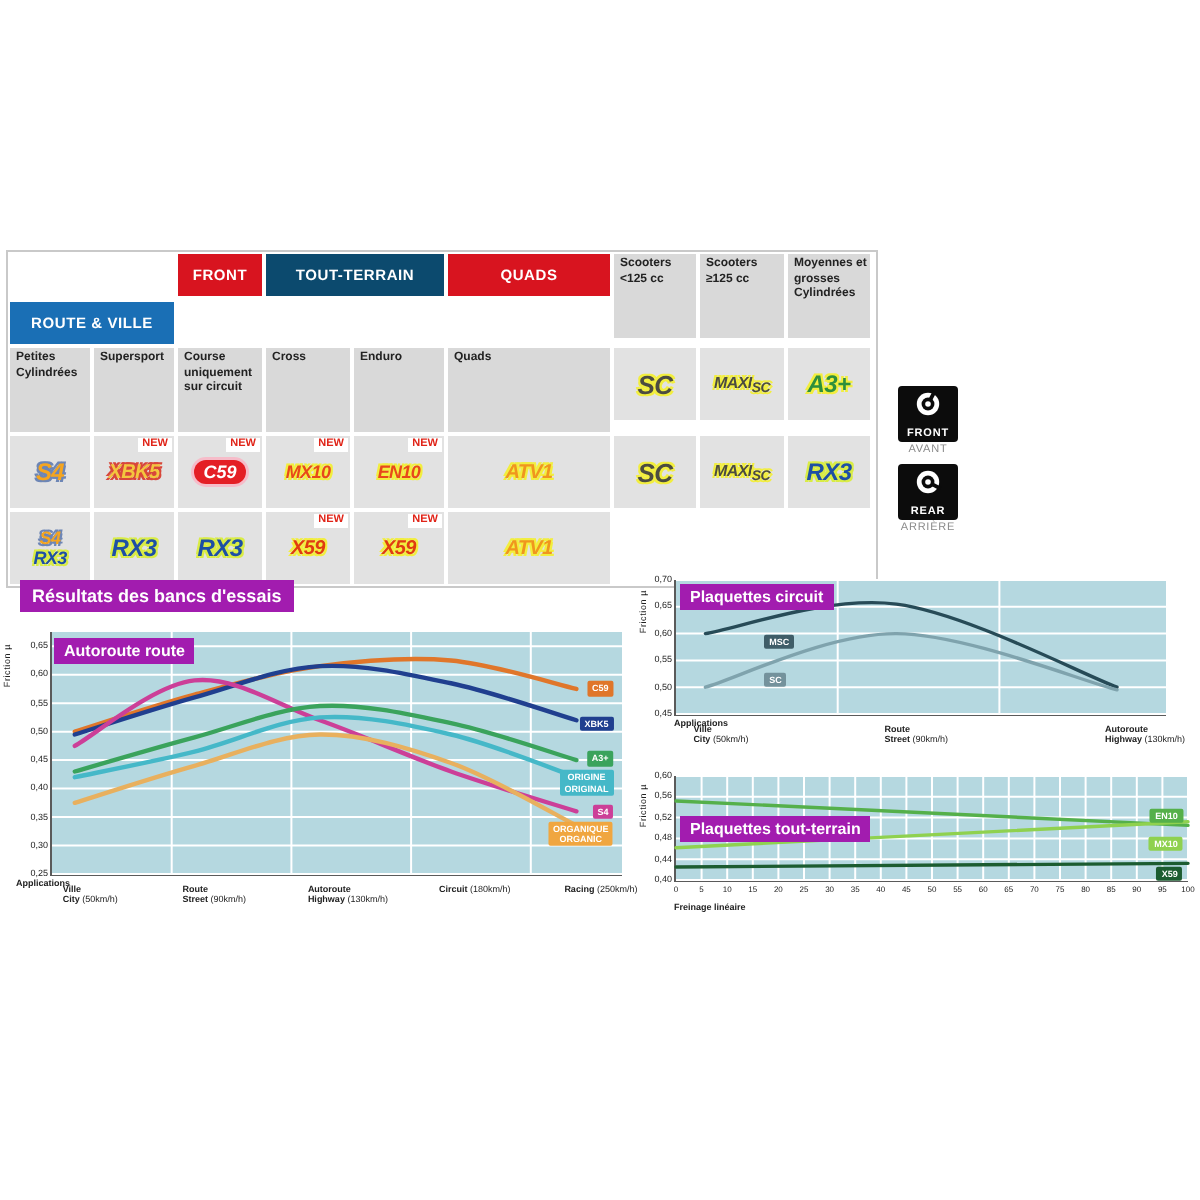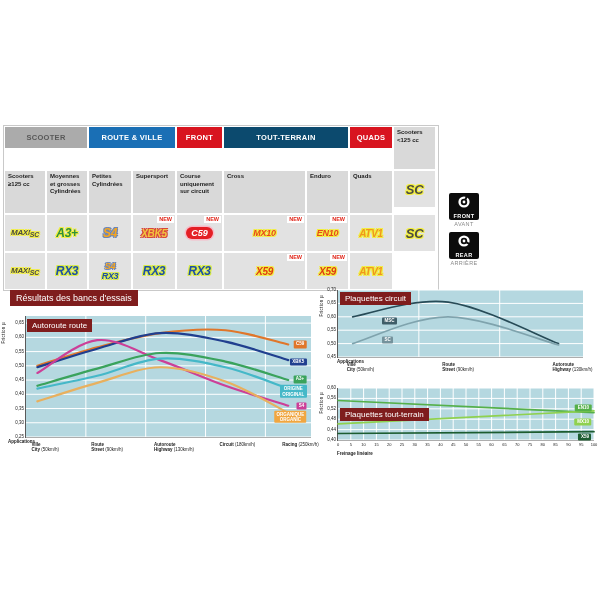--- a/index.html
+++ b/index.html
@@ -7,21 +7,21 @@
         font-family:"Liberation Sans",sans-serif;overflow:hidden;}
 
   
   .tbl{position:absolute;left:3px;top:125px;width:434px;
        display:grid;grid-template-columns:42px 42px 44px 44px 47px 83px 43px 44px 43px;
        border:1px solid #c9c9c9;box-sizing:content-box;}
   .cell{border:1px solid #fff;box-sizing:border-box;position:relative;}
   .cat{height:23px;display:flex;align-items:center;justify-content:center;
        font-size:7.5px;font-weight:bold;color:#fff;letter-spacing:.3px;}
   .cat.c-gray{background:#ababab;color:#585858;}
-  .cat.c-blue{background:#1a6fb5;}
+  .cat.c-blue{background:#1a6fb5;margin-top:24px;}
   .cat.c-red{background:#d8141f;}
   .cat.c-black{background:#141414;}
   .cat.c-green{background:#0c4a6e;}
   .sub{height:44px;background:#d9d9d9;font-size:6px;font-weight:bold;color:#222;
        padding:2px 1px 0 3px;line-height:1.25;}
   .prod{height:38px;background:#e2e2e2;display:flex;align-items:center;justify-content:center;
         flex-direction:column;}
   .new{position:absolute;top:1px;right:1px;background:#fff;color:#e02418;
        font-size:5.5px;font-weight:bold;line-height:7px;padding:0 2px;}
 
@@ -45,21 +45,21 @@
   .stacked{display:flex;flex-direction:column;align-items:center;line-height:1;gap:1px;}
   .stacked .badge{font-size:9px;}
 
   
   .axle{position:absolute;width:30px;text-align:center;}
   .axle-black{background:#0c0c0c;border-radius:2px;padding:2px 0 1px;color:#fff;}
   .axle-title{font-size:5.5px;font-weight:bold;letter-spacing:.4px;}
   .axle-sub{color:#8a8a8a;font-size:5.5px;margin-top:1px;letter-spacing:.4px;}
 
   
-  .box-title{position:absolute;background:#7f1d1d;color:#fff;font-weight:normal;
+  .box-title{position:absolute;background:#a21caf;color:#fff;font-weight:bold;
              font-size:8px;padding:2px 5px;white-space:nowrap;z-index:5;}
   .results-title{font-size:9px;padding:3px 6px;}
   .plot{position:absolute;background:#b5d8e0;border-left:1px solid #5a5a5a;
         border-bottom:1px solid #5a5a5a;}
   .plot svg{position:absolute;left:0;top:0;overflow:visible;}
   .ytick{position:absolute;right:calc(100% + 2px);width:18px;text-align:right;
          font-size:4.5px;color:#222;transform:translateY(-50%);line-height:1;}
   .xcat{position:absolute;font-size:4.5px;color:#222;line-height:1.2;white-space:nowrap;}
   .xcat b{font-size:4.5px;}
   .xnum{position:absolute;font-size:4px;color:#222;transform:translateX(-50%);line-height:1;}
@@ -70,21 +70,20 @@
         transform:rotate(180deg);letter-spacing:.3px;}
   .apps{position:absolute;font-size:4.5px;font-weight:bold;color:#222;}
 </style>
 </head>
 <body>
 
 <div class="page">
 
   <div class="tbl">
 
-    <div class="cell cat c-gray" style="grid-column:span 2">SCOOTER</div>
     <div class="cell cat c-blue" style="grid-column:span 2">ROUTE &amp; VILLE</div>
     <div class="cell cat c-red">FRONT</div>
     <div class="cell cat c-green" style="grid-column:span 2">TOUT-TERRAIN</div>
     <div class="cell cat c-red">QUADS</div>
 
     <div class="cell sub">Scooters &lt;125 cc</div>
     <div class="cell sub">Scooters ≥125 cc</div>
     <div class="cell sub">Moyennes et grosses Cylindrées</div>
     <div class="cell sub">Petites Cylindrées</div>
     <div class="cell sub">Supersport</div>

